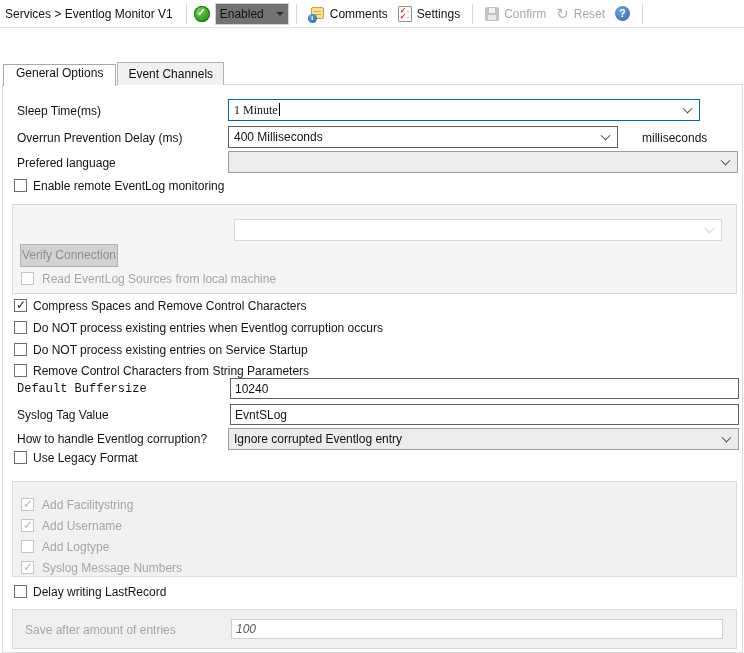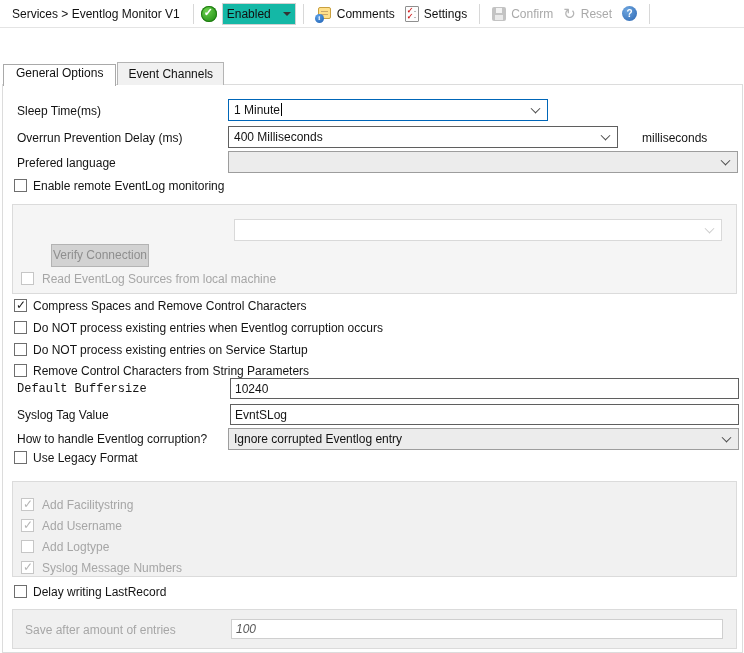--- a/index.html
+++ b/index.html
@@ -1,33 +1,33 @@
 <!DOCTYPE html>
 <html><head>
 <meta charset="utf-8">
 <style>
   * { margin:0; padding:0; box-sizing:border-box; }
   html,body { width:744px; height:653px; overflow:hidden; }
   body { font-family:"Liberation Sans", sans-serif; font-size:12px; color:#111; background:#fff; position:relative; }
 
   
   .toolbar { position:absolute; top:0; left:0; right:0; height:28px; background:#fff;
-             border-bottom:1px solid #e4e4e4; display:flex; align-items:center; padding:0 6px 0 12px; }
+             border-bottom:1px solid #e4e4e4; display:flex; align-items:center; padding:0 6px 0 5px; }
   .tb-sep { width:1px; height:20px; background:#d8d8d8; margin:0 7px; }
   .tb-btn { display:flex; align-items:center; gap:5px; padding:2px 5px; white-space:nowrap; }
   .tb-btn.disabled { color:#a9a9a9; }
   .crumb { white-space:nowrap; margin-right:6px; }
 
   .ico { display:inline-block; position:relative; flex:0 0 auto; }
   .ico-status { width:16px; height:16px; border-radius:50%;
       background:radial-gradient(circle at 35% 30%, #6cd14e, #2e9b1e 70%);
       box-shadow:inset 0 0 0 1px #1f7a12; }
   .ico-status::after { content:"✓"; position:absolute; left:3px; top:0px; color:#fff; font-size:11px; font-weight:bold; }
 
-  .status-combo { display:flex; align-items:center; width:74px; height:22px; background:#14b8a6;
+  .status-combo { display:flex; align-items:center; width:74px; height:22px; background:#737373;
       border:1px solid #d2d2d2; margin-left:5px; padding:0 4px; }
   .status-combo .val { flex:1; }
   .arrow-dn { width:0; height:0; border-left:4px solid transparent; border-right:4px solid transparent;
       border-top:4px solid #333; }
 
   .ico-comments { width:16px; height:16px; }
   .ico-comments .note { position:absolute; left:2px; top:1px; width:13px; height:12px; background:#ffe08a;
       border:1px solid #c9a03f; border-radius:2px; }
   .ico-comments .note::before, .ico-comments .note::after { content:""; position:absolute; left:2px; right:2px;
       height:1px; background:#caa668; top:3px; }
@@ -74,21 +74,21 @@
   .off .chev { border-color:#cccccc; }
   .caret { display:inline-block; width:1px; height:13px; background:#000; vertical-align:-2px; margin-left:1px; }
 
   .cb { position:absolute; width:13px; height:13px; background:#fff; border:1px solid #6e6e6e; }
   .cb[data-checked="true"]::after { content:"✓"; position:absolute; left:1px; top:-2px; font-size:12px; color:#1c1c1c; }
   .cb.dis { border-color:#c6c6c6; }
   .cb.dis[data-checked="true"]::after { color:#b6b6b6; }
 
   .group { position:absolute; background:#f4f4f4; border:1px solid #dbdbdb; }
   .btn-dis { position:absolute; background:#d2d2d2; border:1px solid #b3b3b3; color:#8e8e8e;
-             text-align:center; line-height:21px;margin-left:31px; }
+             text-align:center; line-height:21px; }
   input.txt { font-family:"Liberation Sans", sans-serif; font-size:12px; color:#141414; outline:none; }
 </style>
 </head>
 <body>
 
 <div class="toolbar">
   <span class="crumb">Services &gt; Eventlog Monitor V1</span>
   <div class="tb-sep"></div>
   <span class="ico ico-status"></span>
   <div class="status-combo">
@@ -128,21 +128,21 @@
 </div>
 
 <div class="tabs">
   <div class="tab active">General Options</div>
   <div class="tab">Event Channels</div>
 </div>
 
 <div class="tabpage">
 
   <span class="abs lbl" style="left:14px; top:19px;">Sleep Time(ms)</span>
-  <div class="combo focus" style="left:225px; top:14px; width:320px;">
+  <div class="combo focus" style="left:225px; top:14px; width:472px;font-family:Liberation Serif, serif;">
     <span>1 Minute</span><span class="caret"></span>
     <span class="chev"></span>
   </div>
 
   <span class="abs lbl" style="left:14px; top:46px;text-align:right;">Overrun Prevention Delay (ms)</span>
   <div class="combo" style="left:225px; top:41px; width:390px;">
     <span>400 Milliseconds</span>
     <span class="chev"></span>
   </div>
   <span class="abs lbl" style="left:624px; top:46px;padding-left:15px;">milliseconds</span>

